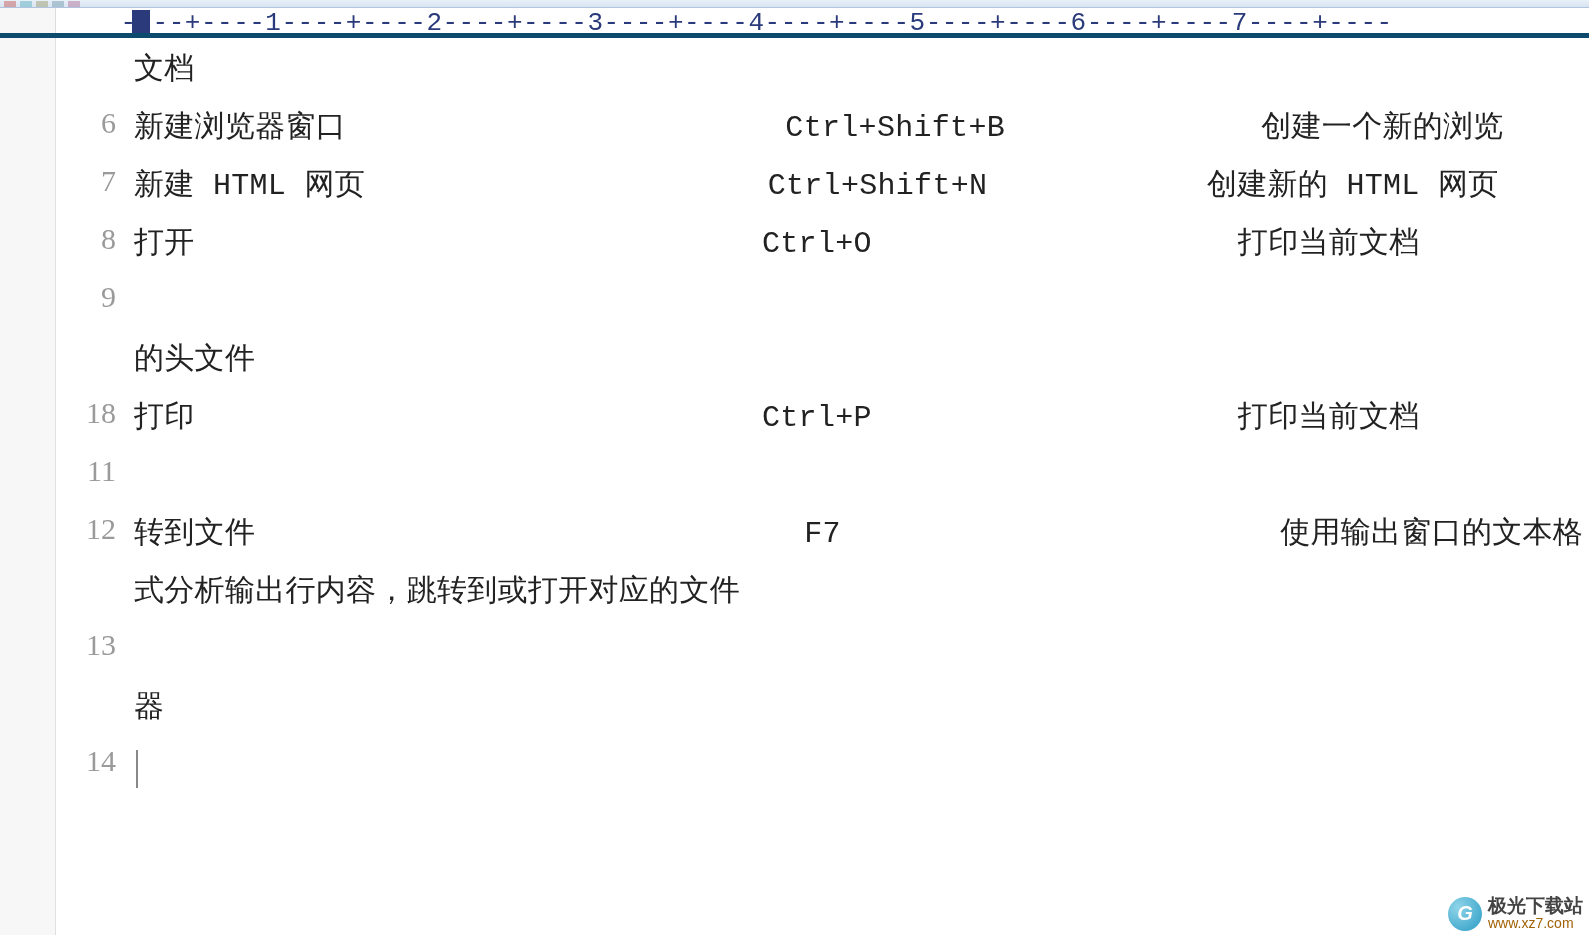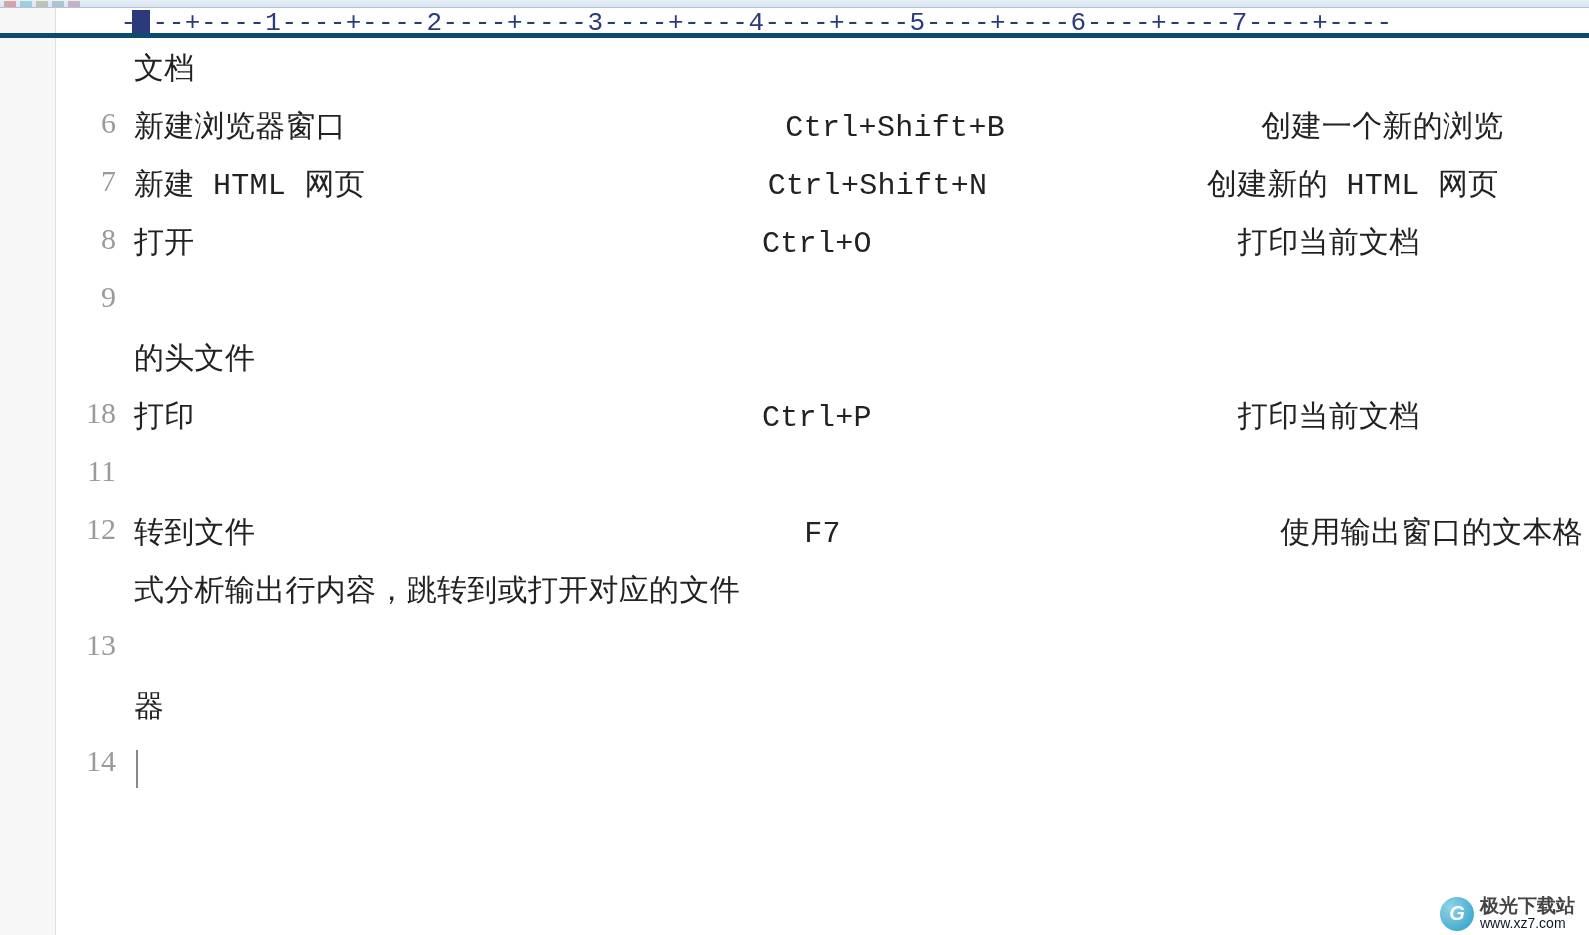--- a/index.html
+++ b/index.html
@@ -104,21 +104,21 @@
     height: 38px;
     background: #888;
     vertical-align: text-bottom;
     margin-left: 2px;
     position: relative;
     top: 6px;
   }
   
   .watermark {
     position: absolute;
-    right: 14px;
+    right: 6px;
     bottom: 4px;
     display: flex;
     align-items: center;
     gap: 6px;
     font-family: Arial, sans-serif;
   }
   .wm-icon {
     width: 34px;
     height: 34px;
     border-radius: 50%;
@@ -130,21 +130,21 @@
     position: absolute;
     left: 50%; top: 50%;
     transform: translate(-50%, -52%);
     font-size: 20px;
     font-weight: bold;
     color: #fff;
     font-style: italic;
   }
   .wm-text { display: flex; flex-direction: column; line-height: 1.05; }
   .wm-title { font-size: 19px; color: #444; font-weight: bold; }
-  .wm-url { font-size: 14px; color: #0f172a; }
+  .wm-url { font-size: 14px; color: #a16207; }
 </style>
 </head>
 <body>
 
 <div class="toolbar">
   <div class="toolbar-icons">
     <span class="tb-icon" style="background:#c77"></span>
     <span class="tb-icon" style="background:#7bc"></span>
     <span class="tb-icon" style="background:#aa8"></span>
     <span class="tb-icon" style="background:#8ab"></span>

